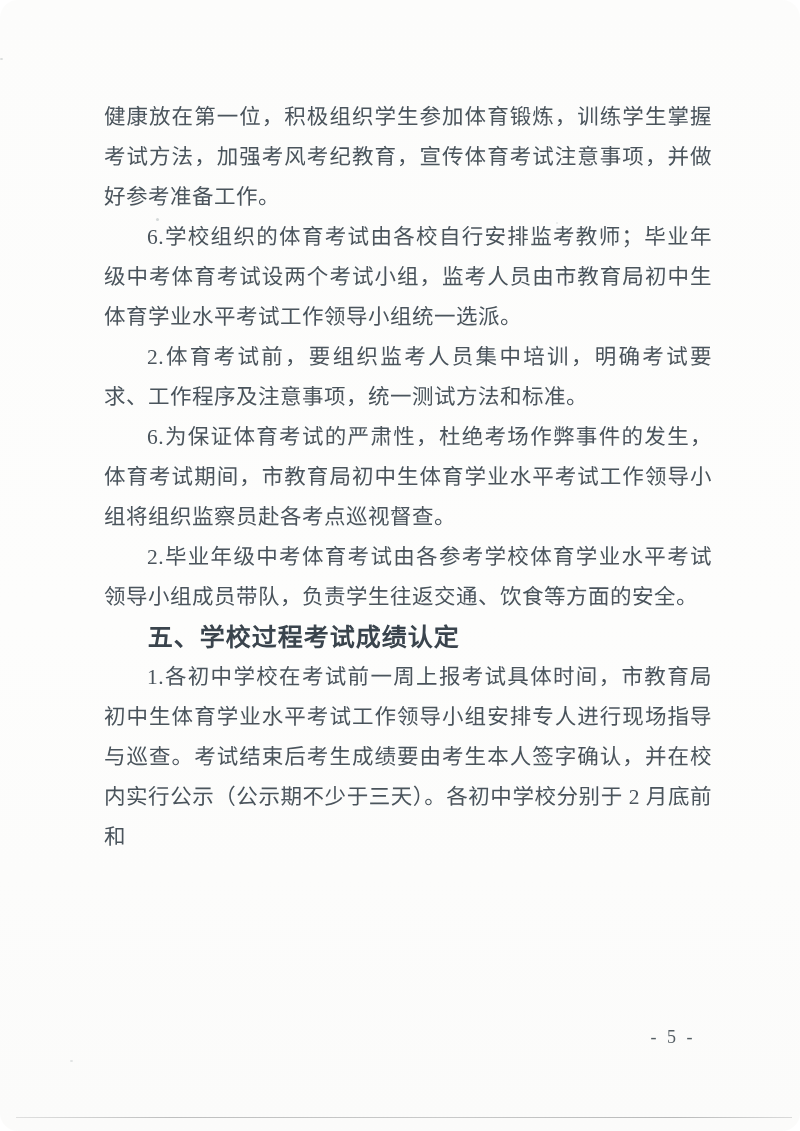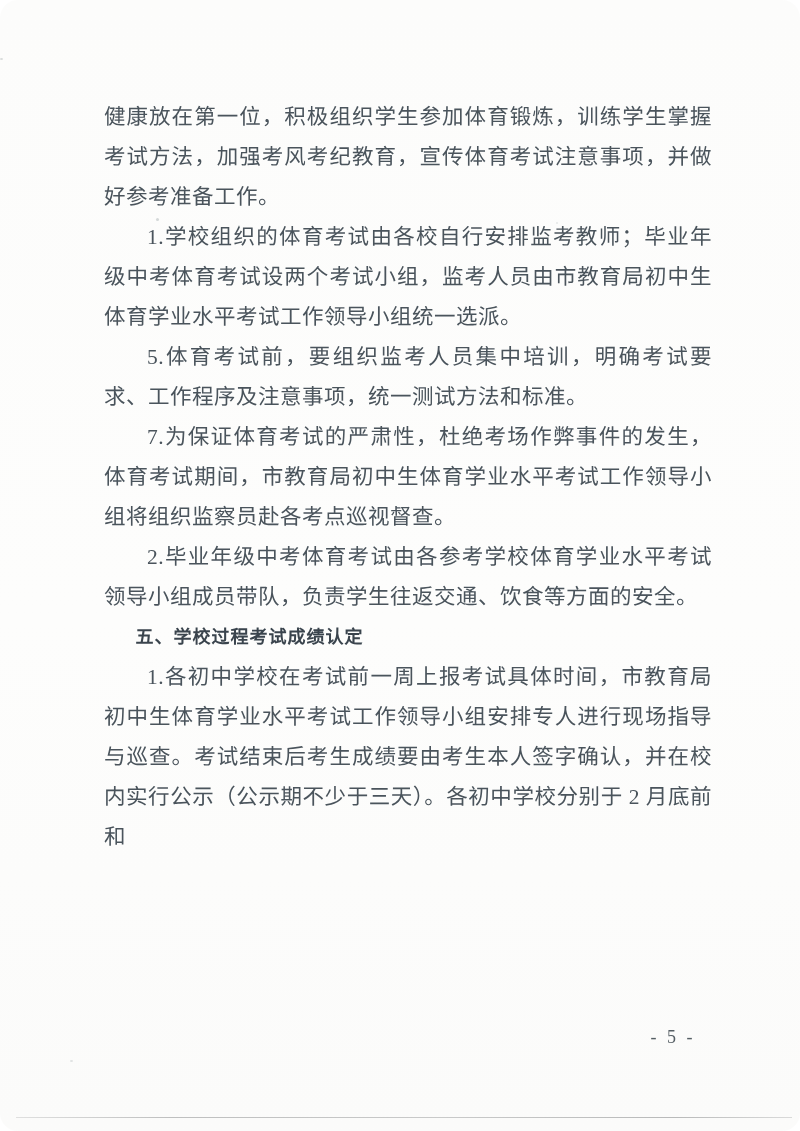--- a/index.html
+++ b/index.html
@@ -32,21 +32,21 @@
   .para {
     margin: 0;
     text-indent: 2em;
   }
   .para.no-indent {
     text-indent: 0;
   }
   .section-heading {
     margin: 0;
     font-family: "Liberation Sans", sans-serif;
-    font-size: 18px;
+    font-size: 25px;
     line-height: 40px;
     font-weight: 700;
     color: #3a444d;
     text-indent: 1.75em;
     letter-spacing: 1px;
   }
   .page-number {
     position: absolute;
     left: 638px;
     top: 1027px;
@@ -81,23 +81,23 @@
   .speck.s4 { left: 556px; top: 222px;  width: 2px; height: 2px; opacity: .35; }
   .speck.s5 { left: 70px;  top: 1060px; width: 3px; height: 2px; opacity: .4; }
 </style>
 </head>
 <body>
 
 <div class="sheet">
 
   <div class="text-block">
     <p class="para no-indent">健康放在第一位，积极组织学生参加体育锻炼，训练学生掌握考试方法，加强考风考纪教育，宣传体育考试注意事项，并做好参考准备工作。</p>
-    <p class="para">1.学校组织的体育考试由各校自行安排监考教师；毕业年级中考体育考试设两个考试小组，监考人员由市教育局初中生体育学业水平考试工作领导小组统一选派。</p>
-    <p class="para">5.体育考试前，要组织监考人员集中培训，明确考试要求、工作程序及注意事项，统一测试方法和标准。</p>
-    <p class="para">7.为保证体育考试的严肃性，杜绝考场作弊事件的发生，体育考试期间，市教育局初中生体育学业水平考试工作领导小组将组织监察员赴各考点巡视督查。</p>
+    <p class="para">6.学校组织的体育考试由各校自行安排监考教师；毕业年级中考体育考试设两个考试小组，监考人员由市教育局初中生体育学业水平考试工作领导小组统一选派。</p>
+    <p class="para">2.体育考试前，要组织监考人员集中培训，明确考试要求、工作程序及注意事项，统一测试方法和标准。</p>
+    <p class="para">6.为保证体育考试的严肃性，杜绝考场作弊事件的发生，体育考试期间，市教育局初中生体育学业水平考试工作领导小组将组织监察员赴各考点巡视督查。</p>
     <p class="para">2.毕业年级中考体育考试由各参考学校体育学业水平考试领导小组成员带队，负责学生往返交通、饮食等方面的安全。</p>
     <h2 class="section-heading">五、学校过程考试成绩认定</h2>
     <p class="para">1.各初中学校在考试前一周上报考试具体时间，市教育局初中生体育学业水平考试工作领导小组安排专人进行现场指导与巡查。考试结束后考生成绩要由考生本人签字确认，并在校内实行公示（公示期不少于三天）。各初中学校分别于 2 月底前和</p>
   </div>
 
   <div class="page-number">- 5 -</div>
 
   <div class="scan-line"></div>
 
   <div class="speck s1"></div>

